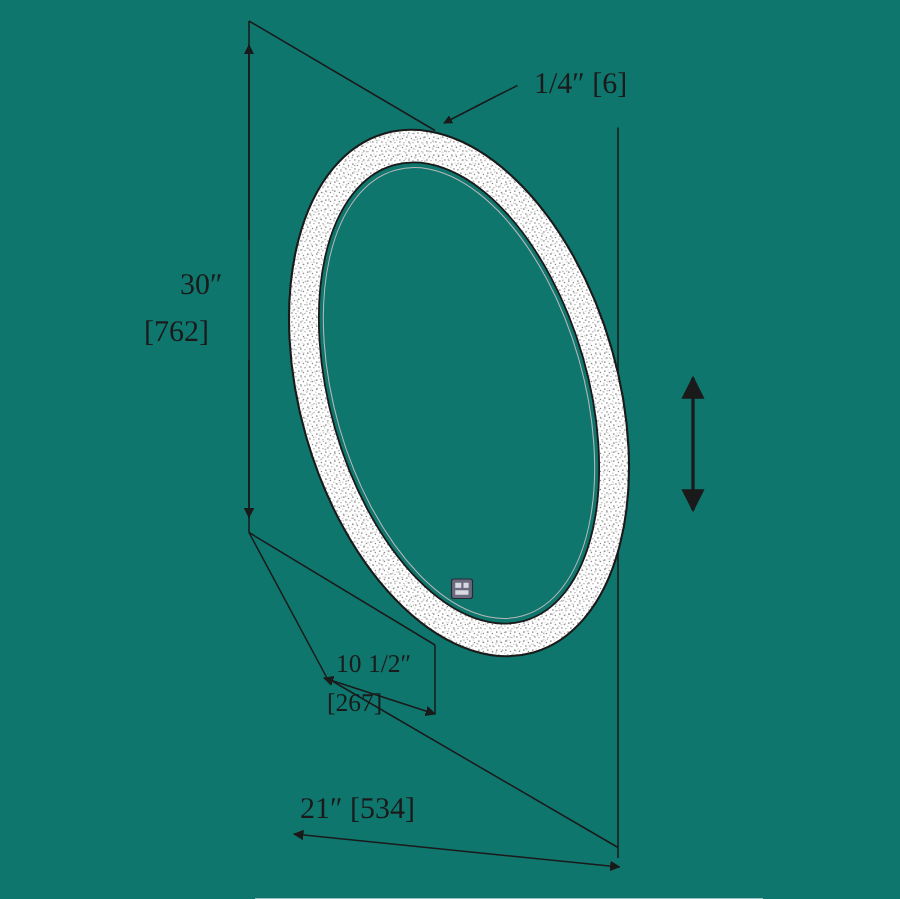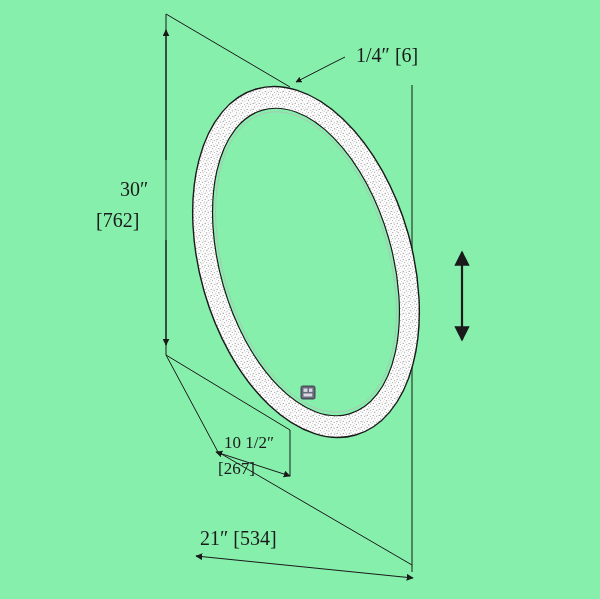--- a/index.html
+++ b/index.html
@@ -10,21 +10,21 @@
   body {
     width: 600px;
     height: 599px;
     font-family: "Liberation Serif", serif;
     overflow: hidden;
   }
   #stage {
     position: relative;
     width: 600px;
     height: 599px;
-    background: #86efac;
+    background: #0f766e;
   }
   svg#drawing {
     position: absolute;
     left: 0;
     top: 0;
     width: 600px;
     height: 599px;
     display: block;
   }
   .dim-text {

